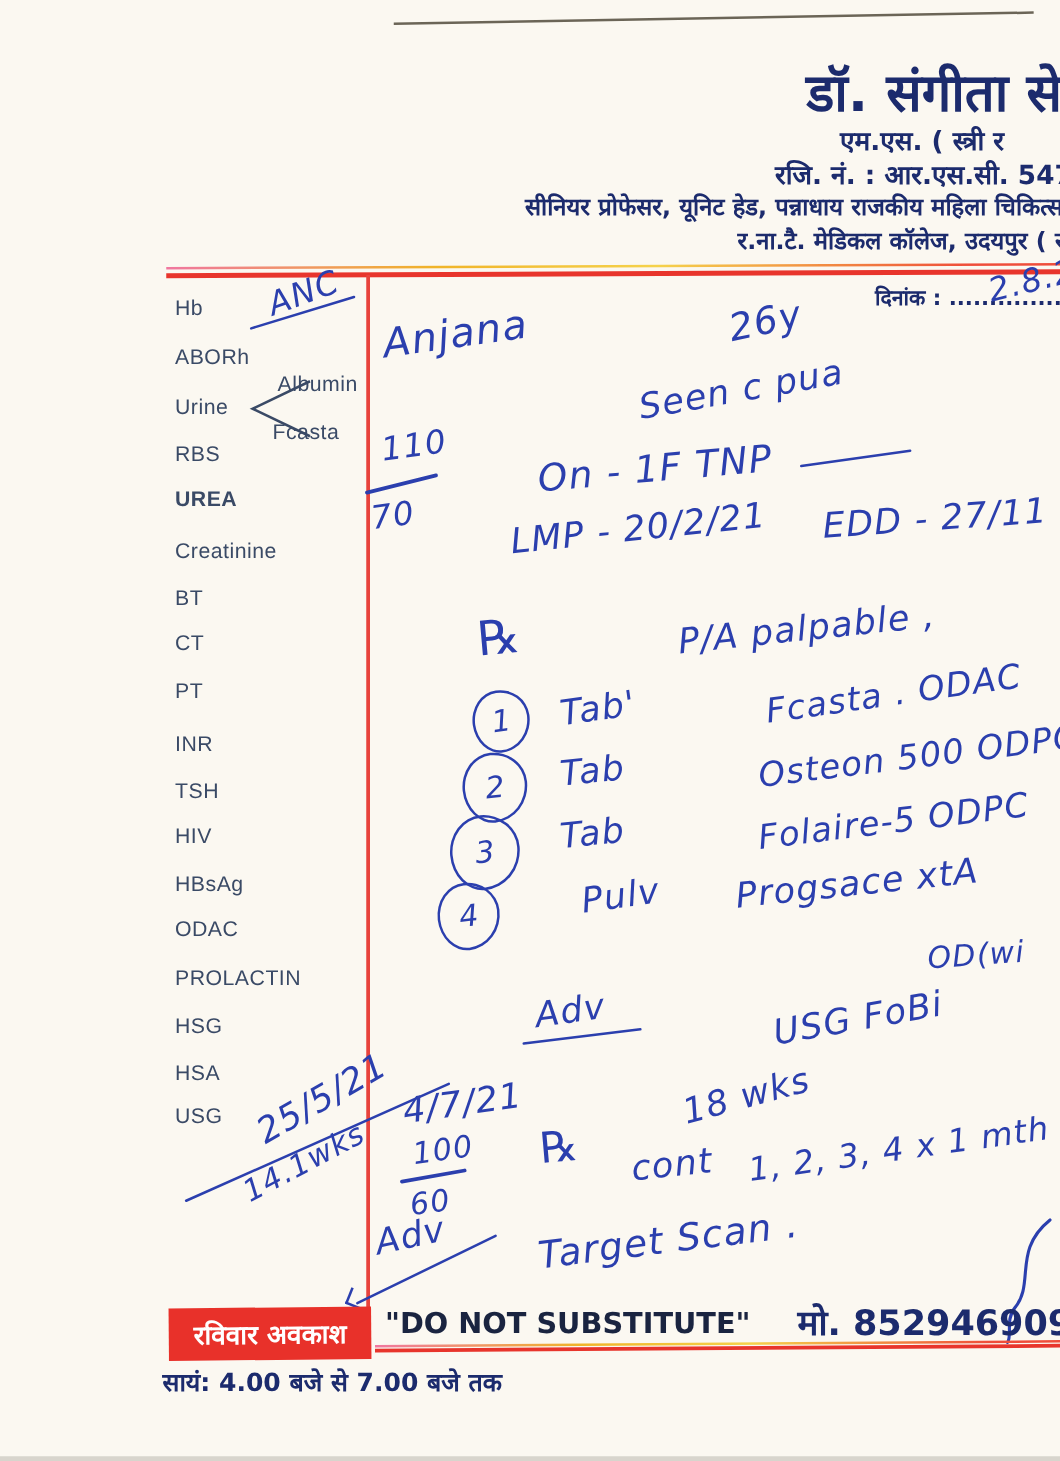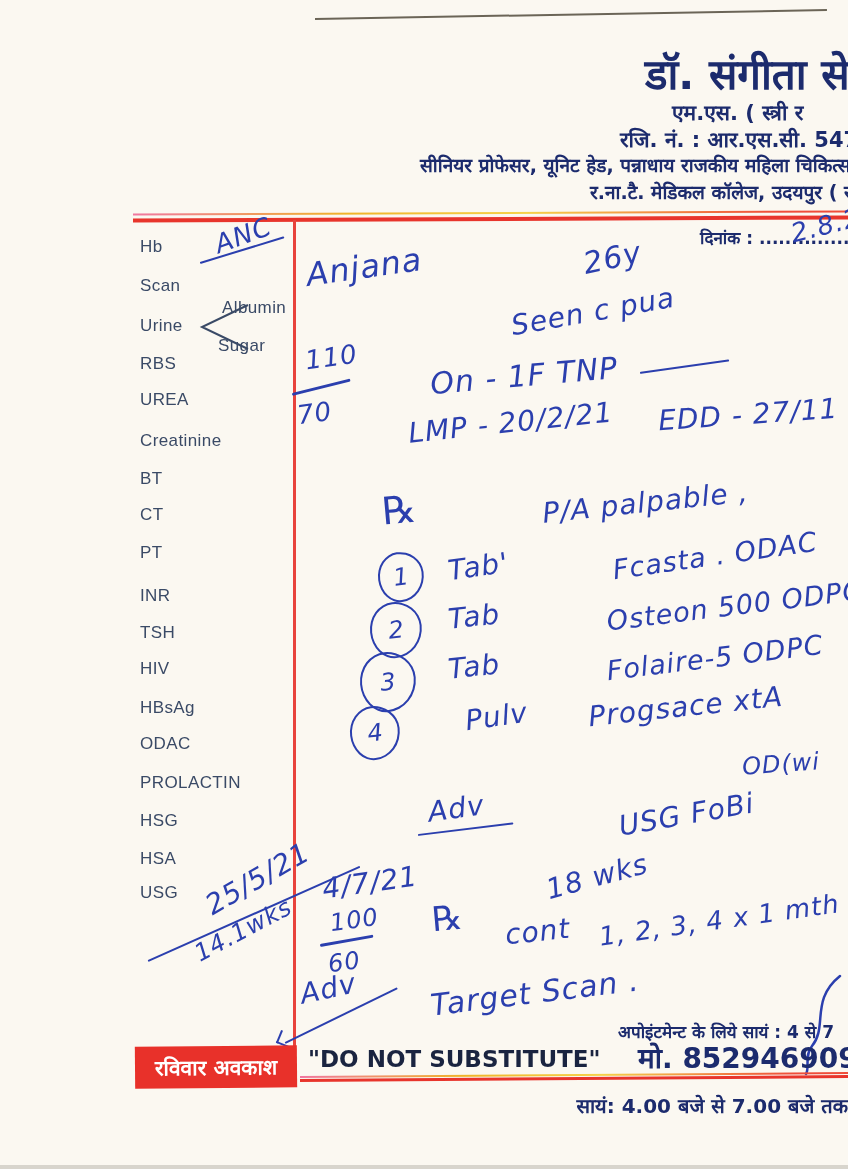--- a/index.html
+++ b/index.html
@@ -76,29 +76,29 @@
 
   <div class="rule-gold" style="left:133px;top:212px;width:715px;transform:rotate(-.25deg);"></div>
   <div class="rule-red" style="left:133px;top:217px;width:715px;transform:rotate(-.25deg);"></div>
 
   <div class="abs printed" style="left:700px;top:226px;font-size:17px;">दिनांक : ................................</div>
   <div class="abs hw" style="left:790px;top:208px;font-size:26px;transform:rotate(-14deg);">2.8.21</div>
 
   <div class="abs" style="left:293px;top:220px;width:3px;height:858px;background:#e8433c;"></div>
 
   <div class="abs test" style="left:140px;top:237px;">Hb</div>
-  <div class="abs test" style="left:140px;top:276px;">Scan</div>
+  <div class="abs test" style="left:140px;top:276px;">ABORh</div>
   <div class="abs test" style="left:222px;top:298px;">Albumin</div>
   <div class="abs test" style="left:140px;top:316px;">Urine</div>
   <svg class="abs" style="left:196px;top:300px;" width="56" height="54" viewBox="0 0 56 54">
     <polyline points="52,5 6,27 52,49" fill="none" stroke="#3a4a66" stroke-width="2"></polyline>
   </svg>
-  <div class="abs test" style="left:218px;top:336px;">Sugar</div>
+  <div class="abs test" style="left:218px;top:336px;">Fcasta</div>
   <div class="abs test" style="left:140px;top:354px;">RBS</div>
-  <div class="abs test" style="left:140px;top:390px;">UREA</div>
+  <div class="abs test" style="left:140px;top:390px;font-weight:bold;">UREA</div>
   <div class="abs test" style="left:140px;top:431px;">Creatinine</div>
   <div class="abs test" style="left:140px;top:469px;text-align:center;">BT</div>
   <div class="abs test" style="left:140px;top:505px;">CT</div>
   <div class="abs test" style="left:140px;top:543px;">PT</div>
   <div class="abs test" style="left:140px;top:586px;">INR</div>
   <div class="abs test" style="left:140px;top:623px;">TSH</div>
   <div class="abs test" style="left:140px;top:659px;">HIV</div>
   <div class="abs test" style="left:140px;top:698px;">HBsAg</div>
   <div class="abs test" style="left:140px;top:734px;">ODAC</div>
   <div class="abs test" style="left:140px;top:773px;">PROLACTIN</div>
@@ -171,26 +171,25 @@
 
   <div class="abs hw" style="left:300px;top:972px;font-size:28px;transform:rotate(-12deg);">Adv</div>
   <div class="inkline" style="left:285px;top:1042px;width:125px;height:2px;transform:rotate(-26deg);"></div>
   <div class="abs" style="left:278px;top:1032px;width:12px;height:12px;border-left:2.5px solid #2b3fae;border-bottom:2.5px solid #2b3fae;transform:rotate(22deg);"></div>
   <div class="abs hw" style="left:430px;top:975px;font-size:30px;transform:rotate(-7deg);">Target Scan .</div>
 
   <svg class="abs" style="left:798px;top:972px;" width="50" height="105" viewBox="0 0 50 105">
     <path d="M42,4 C12,28 30,55 14,74 C6,84 12,96 8,102" fill="none" stroke="#2b3fae" stroke-width="2.5" stroke-linecap="round"></path>
   </svg>
 
-  <div class="abs printed" style="left:618px;top:1020px;font-size:17px;">अपोइंटमेन्ट के लिये सायं : 4 से 7</div>
   <div class="badge" style="left:135px;top:1046px;width:162px;height:42px;">
     <span>रविवार अवकाश</span>
   </div>
   <div class="abs printed" style="left:308px;top:1046px;font-size:23px;color:#1a2440;">"DO NOT SUBSTITUTE"</div>
   <div class="abs printed" style="left:638px;top:1038px;font-size:28px;">मो. 8529469096</div>
 
   <div class="rule-gold" style="left:300px;top:1074px;width:548px;transform:rotate(-.4deg);"></div>
   <div class="rule-red" style="left:300px;top:1077px;width:548px;height:3px;transform:rotate(-.4deg);"></div>
 
-  <div class="abs printed" style="left:130px;right:0;top:1092px;font-size:20px;text-align:right;">सायं: 4.00 बजे से 7.00 बजे तक</div>
+  <div class="abs printed" style="left:130px;right:0;top:1092px;font-size:20px;text-align:left;">सायं: 4.00 बजे से 7.00 बजे तक</div>
 
   <div class="abs" style="left:0;bottom:0;width:848px;height:4px;background:#d8d5cd;"></div>
 </div>
 
 </body></html>

